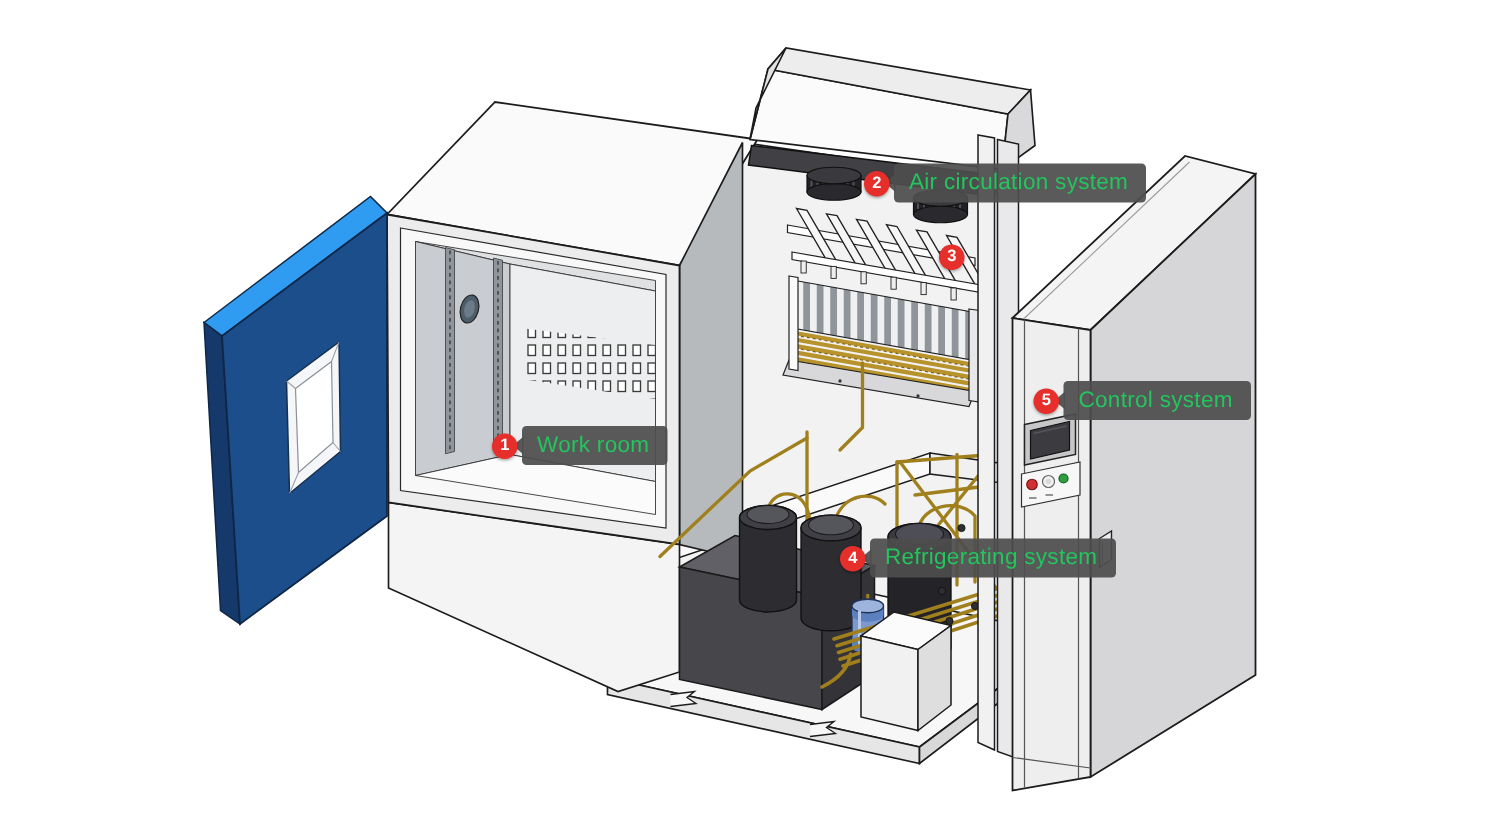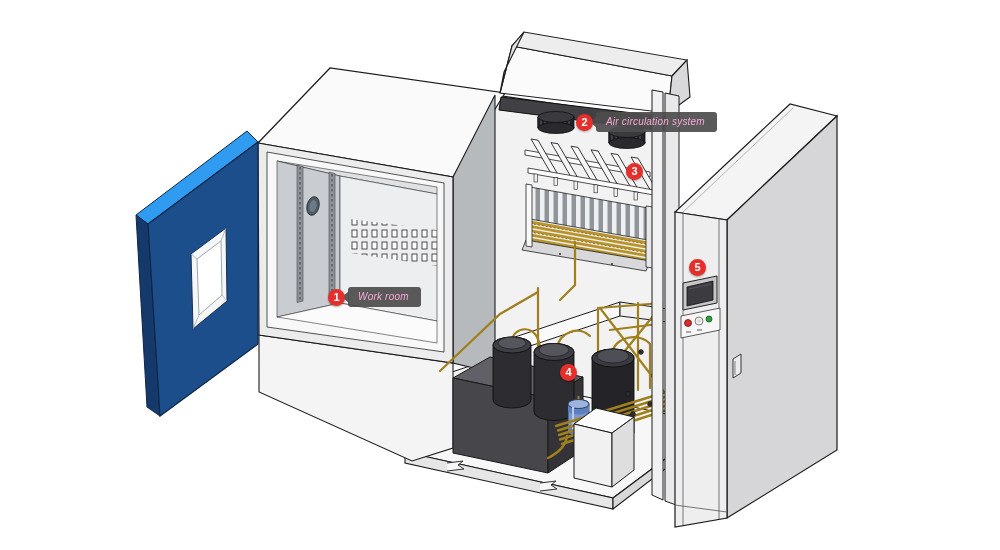--- a/index.html
+++ b/index.html
@@ -3,23 +3,23 @@
 <meta charset="utf-8">
 <style>
   html,body{margin:0;padding:0;background:#ffffff;}
   .stage{position:relative;width:1000px;height:550px;background:#ffffff;overflow:hidden;
          font-family:"Liberation Sans", sans-serif;}
   .stage svg{position:absolute;left:0;top:0;}
   .callout{position:absolute;display:flex;align-items:center;height:26px;pointer-events:none;}
   .callout .num{width:17px;height:17px;border-radius:50%;background:#e62f2a;color:#fff;
        font-size:11px;font-weight:bold;display:flex;align-items:center;justify-content:center;
        z-index:3;box-shadow:0 1px 2px rgba(0,0,0,.35);flex:0 0 17px;}
-  .callout .tag{position:relative;margin-left:3px;background:rgba(77,77,77,.93);color:#f9a8d4;
-       font-size:10px;font-weight:500;letter-spacing:.2px;white-space:nowrap;
-       padding:4px 12px 5px 10px;border-radius:3px;z-index:2;font-style:italic;}
+  .callout .tag{position:relative;margin-left:3px;background:rgba(77,77,77,.93);color:#22c55e;
+       font-size:15px;font-weight:500;letter-spacing:.2px;white-space:nowrap;
+       padding:4px 12px 5px 10px;border-radius:3px;z-index:2;}
   .callout .tag::before{content:'';position:absolute;left:-6px;top:50%;transform:translateY(-50%);
        width:0;height:0;border-top:6px solid transparent;border-bottom:6px solid transparent;
        border-right:7px solid rgba(77,77,77,.93);}
 </style>
 </head>
 <body>
 
 <div class="stage">
 <svg width="1000" height="550" viewBox="0 0 1000 550">
   <defs>
@@ -286,17 +286,19 @@
 </div>
 <div class="callout" style="left:576px;top:109px">
   <span class="num">2</span>
   <span class="tag">Air circulation system</span>
 </div>
 <div class="callout" style="left:626px;top:158px">
   <span class="num">3</span>
 </div>
 <div class="callout" style="left:560px;top:359px">
   <span class="num">4</span>
+  <span class="tag">Refrigerating system</span>
 </div>
 <div class="callout" style="left:689px;top:254px">
   <span class="num">5</span>
+  <span class="tag">Control system</span>
 </div>
 </div>
 
 </body></html>

